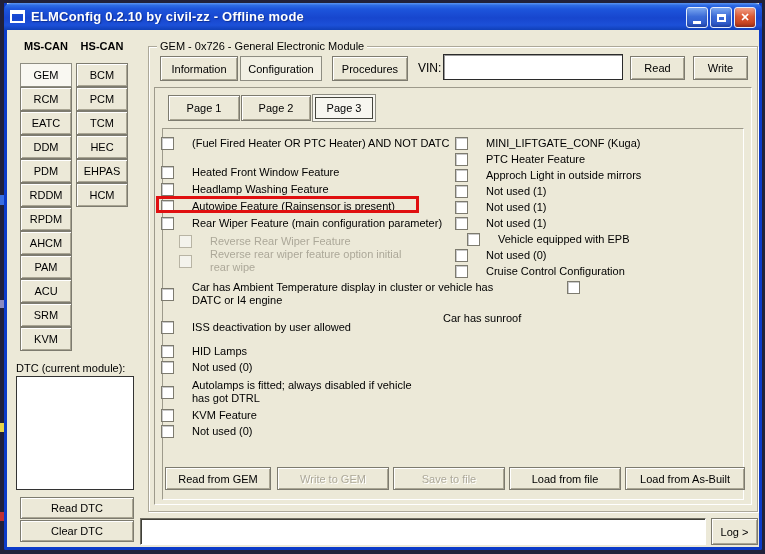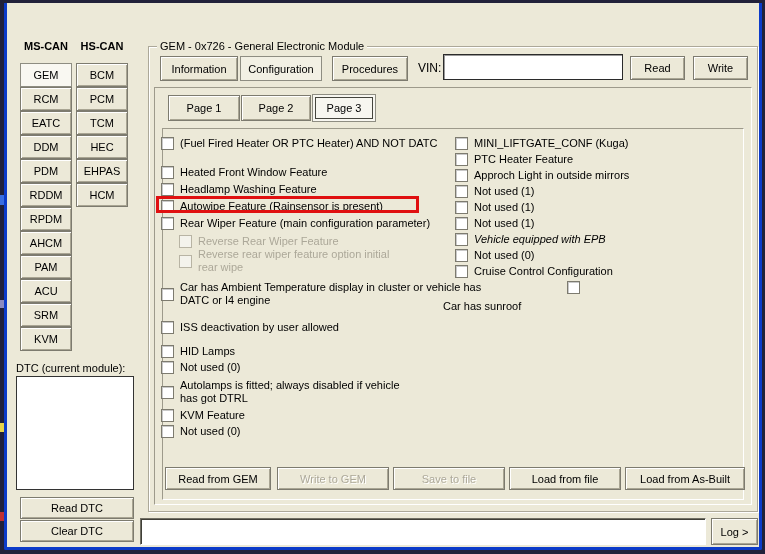--- a/index.html
+++ b/index.html
@@ -73,21 +73,21 @@
   }
 
   .dtc-label { position:absolute; font-size:11px; color:#000; }
   .dtc-listbox { position:absolute; background:#fff; border:1px solid #333; }
 
   .field { position:absolute; background:#fff; border:1px solid #2b2b2b; box-shadow:inset 1px 1px 0 #9a9a9a; font:12px "Liberation Sans",sans-serif; padding:0 4px; outline:none; }
   .field.classic { border:1px solid; border-color:#716F64 #fff #fff #716F64; box-shadow:inset 1px 1px 0 #403f38; }
 
   .vin-label { position:absolute; font-size:12px; color:#000; }
 
-  .cbrow { position:absolute; display:flex; gap:6px; align-items:center; }
+  .cbrow { position:absolute; display:flex; gap:18px; align-items:center; }
   .cb {
     flex:0 0 auto; width:13px; height:13px; background:#fff;
     border:1px solid #7d7b6f; box-shadow:inset 1px 1px 0 #c9c9c9;
   }
   .cbl { font-size:11px; line-height:13px; color:#000; }
   .cbrow.disabled .cb { background:#F4F3EC; border-color:#b8b4a4; box-shadow:none; }
   .cbrow.disabled .cbl { color:#ACA899; }
 
   .highlight-box {
     position:absolute; left:149px; top:193px; width:263px; height:17px;
@@ -97,20 +97,38 @@
 </head>
 <body>
 
 <div class="desktop-pixel" style="top:195px;height:10px;background:#3a6ee0;"></div>
 <div class="desktop-pixel" style="top:300px;height:8px;background:#8a8ac0;"></div>
 <div class="desktop-pixel" style="top:423px;height:9px;background:#e8d44a;"></div>
 <div class="desktop-pixel" style="top:512px;height:9px;background:#c03030;"></div>
 
 <div class="window" id="win">
 
+  <div class="titlebar">
+    <svg class="title-icon" viewBox="0 0 15 13">
+      <rect x="1" y="1" width="13" height="11" fill="none" stroke="#ffffff" stroke-width="2"></rect>
+      <rect x="1" y="1" width="13" height="3" fill="#ffffff"></rect>
+    </svg>
+    <span class="title-text">ELMConfig 0.2.10 by civil-zz - Offline mode</span>
+    <div class="win-btns">
+      <div class="win-btn minimize">
+          <span></span>
+        </div>
+      <div class="win-btn maximize">
+          <span></span>
+        </div>
+      <div class="win-btn close">
+          <span>✕</span>
+        </div>
+    </div>
+  </div>
 
   <div class="side-label" style="left:13px; top:37px;">MS-CAN</div>
   <div class="side-label" style="left:69px; top:37px;">HS-CAN</div>
   <div class="mod-col" style="left:13px;">
       <div class="mod-btn active">GEM</div>
       <div class="mod-btn">RCM</div>
       <div class="mod-btn">EATC</div>
       <div class="mod-btn">DDM</div>
       <div class="mod-btn">PDM</div>
       <div class="mod-btn">RDDM</div>
@@ -232,21 +250,21 @@
       <span class="cbl" style="width: 260px;">Not used (1)</span>
     </div>
     <div class="cbrow" style="left: 448px; top: 198px;">
       <span class="cb"></span>
       <span class="cbl" style="width: 260px;">Not used (1)</span>
     </div>
     <div class="cbrow" style="left: 448px; top: 214px;">
       <span class="cb"></span>
       <span class="cbl" style="width: 260px;">Not used (1)</span>
     </div>
-    <div class="cbrow" style="left: 448px; top: 230px; font-style: italic;">
+    <div class="cbrow" style="left: 460px; top: 230px;">
       <span class="cb"></span>
       <span class="cbl" style="width: 260px;">Vehicle equipped with EPB</span>
     </div>
     <div class="cbrow" style="left: 448px; top: 246px;">
       <span class="cb"></span>
       <span class="cbl" style="width: 260px;">Not used (0)</span>
     </div>
     <div class="cbrow" style="left: 448px; top: 262px;">
       <span class="cb"></span>
       <span class="cbl" style="width: 260px;">Cruise Control Configuration</span>

